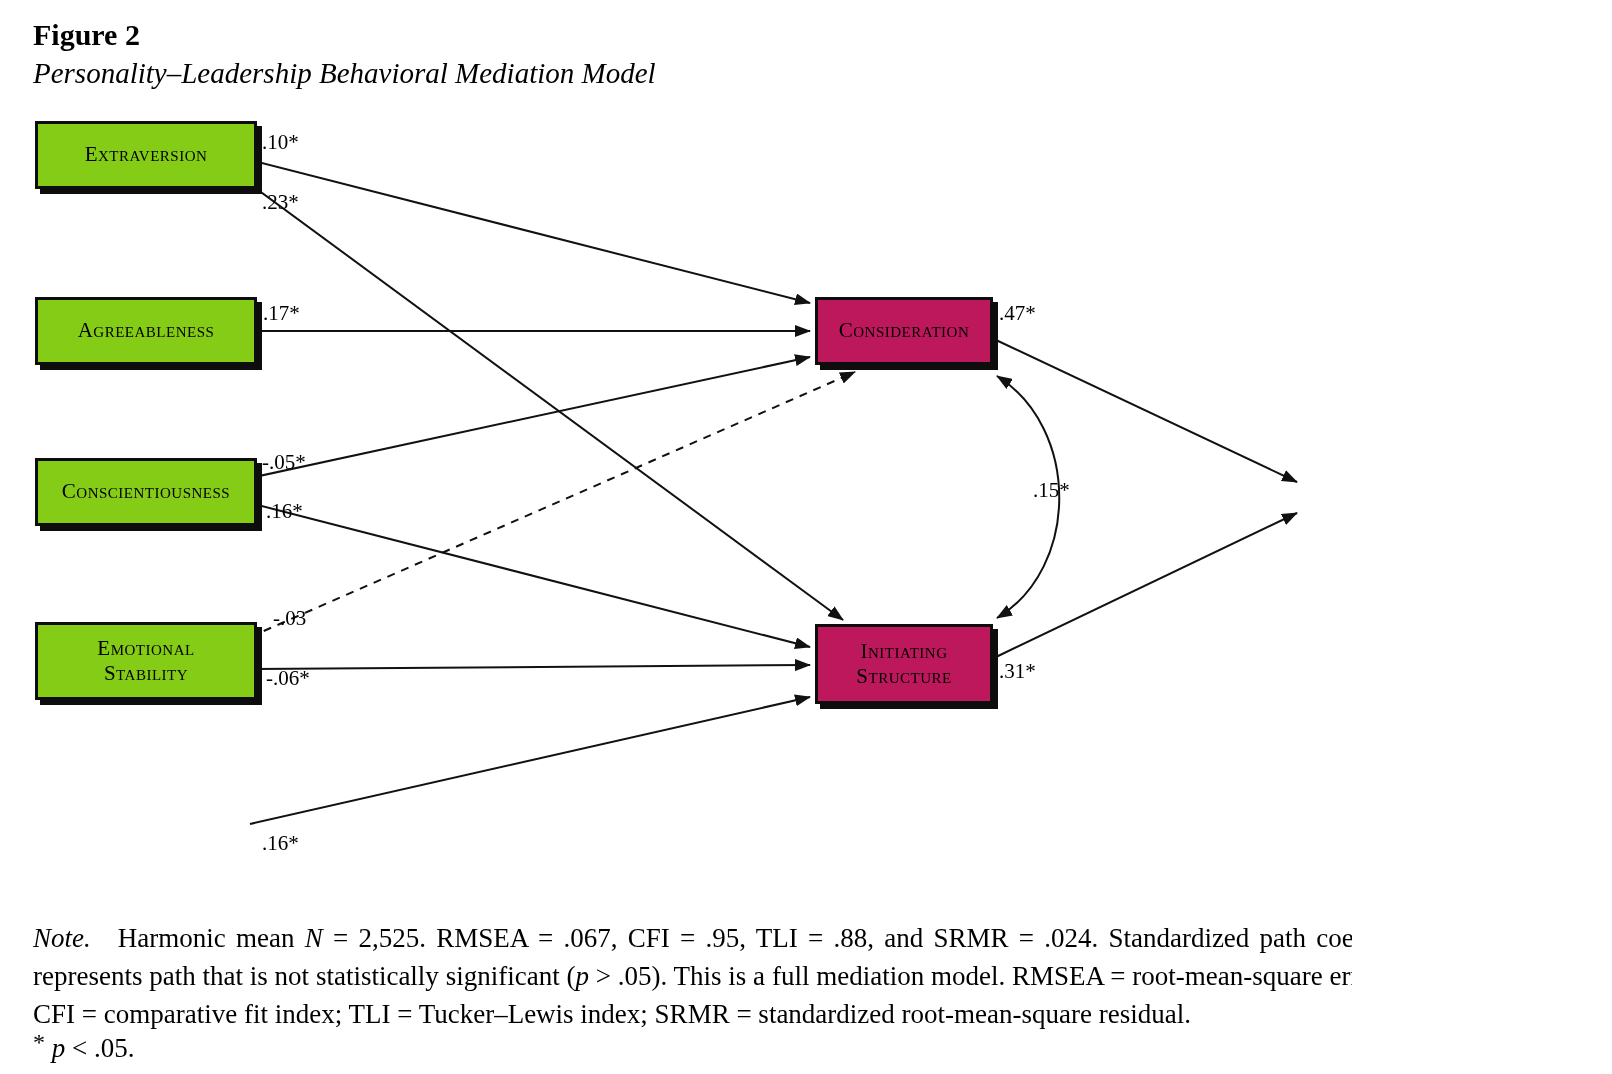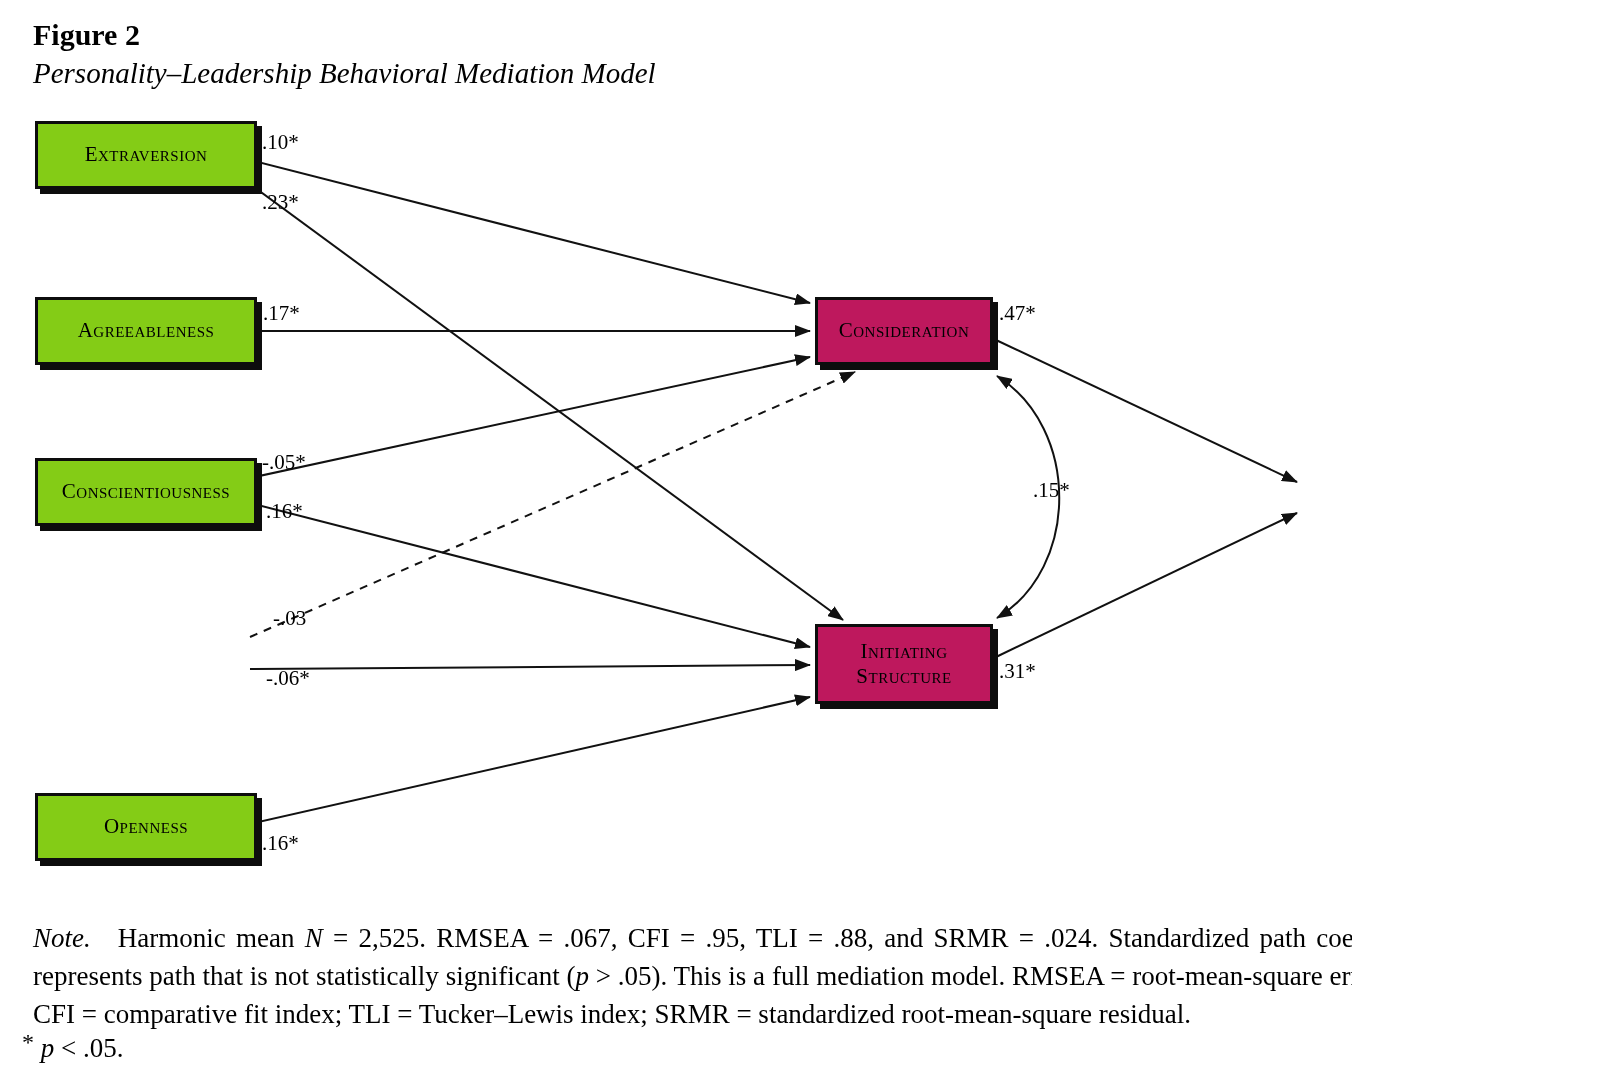--- a/index.html
+++ b/index.html
@@ -17,21 +17,21 @@
          box-shadow:5px 5px 0 #0d0d0d; display:flex; align-items:center;
          justify-content:center; text-align:center; z-index:2; box-sizing:border-box; }
   .box .lbl { font-variant:small-caps; font-size:21px; letter-spacing:.5px; line-height:1.2; }
   .mediator { background:#be185d; }
 
   .coef { position:absolute; font-size:21px; z-index:3; white-space:nowrap; }
 
   .note { position:absolute; left:33px; top:893px; width:1550px; font-size:27px;
           line-height:1.4; text-align:justify; }
   .it { font-style:italic; }
-  .fnote { position:absolute; left:22px; top:1006px; font-size:27px; }
+  .fnote { position:absolute; left:33px; top:1006px; font-size:27px; }
   .fnote .sup { position:relative; top:-7px; font-size:24px; }
 </style>
 </head>
 <body>
 
 <div class="page">
 
   <div class="fig-label">Figure 2</div>
   <div class="fig-title">Personality–Leadership Behavioral Mediation Model</div>
 
@@ -56,22 +56,22 @@
 
   <div class="box" style="left:35px;top:121px;width:222px;height:68px">
     <span class="lbl">Extraversion</span>
   </div>
   <div class="box" style="left:35px;top:297px;width:222px;height:68px">
     <span class="lbl">Agreeableness</span>
   </div>
   <div class="box" style="left:35px;top:458px;width:222px;height:68px">
     <span class="lbl">Conscientiousness</span>
   </div>
-  <div class="box" style="left:35px;top:793px;width:222px;height:68px">
-    <span class="lbl">Openness</span>
+  <div class="box" style="left:35px;top:622px;width:222px;height:78px">
+    <span class="lbl" style="max-width:140px">Emotional Stability</span>
   </div>
 
   <div class="box mediator" style="left:815px;top:297px;width:178px;height:68px">
     <span class="lbl">Consideration</span>
   </div>
   <div class="box mediator" style="left:815px;top:624px;width:178px;height:80px">
     <span class="lbl" style="max-width:140px">Initiating Structure</span>
   </div>
 
 

